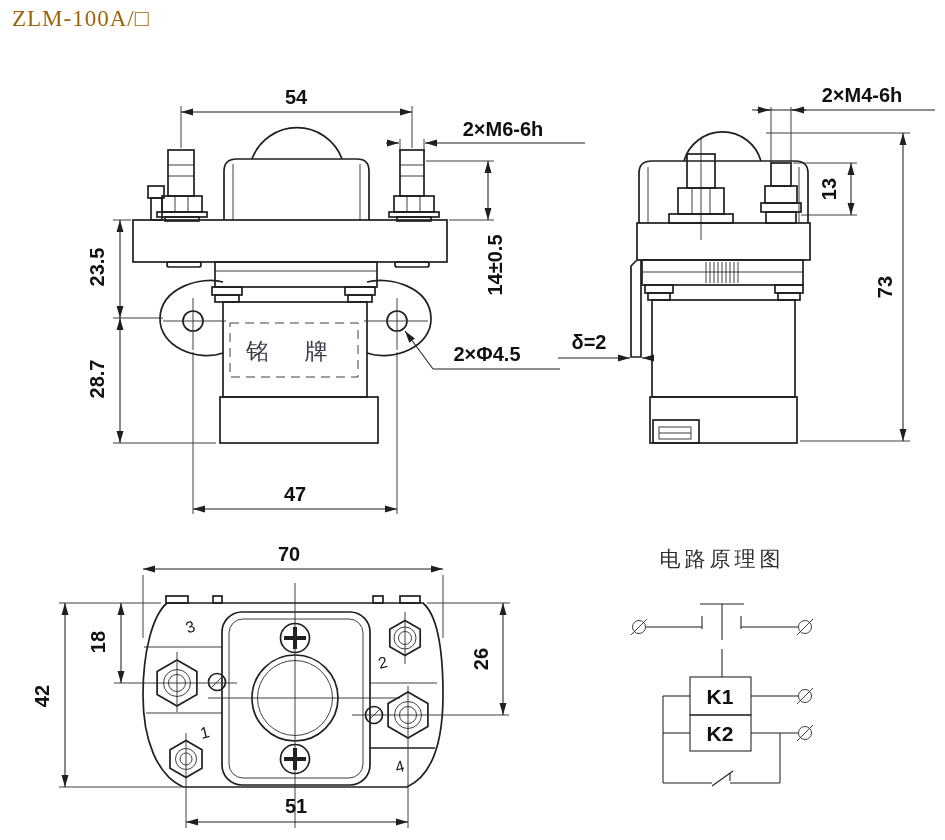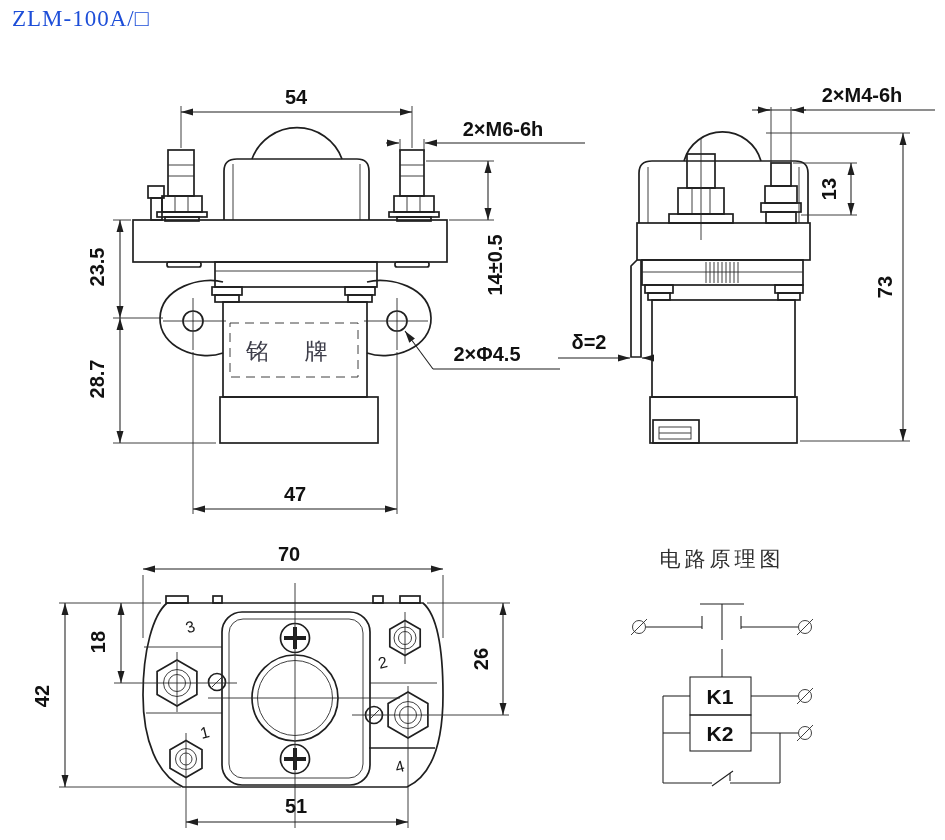--- a/index.html
+++ b/index.html
@@ -1,19 +1,19 @@
 <!DOCTYPE html>
 <html><head>
 <meta charset="utf-8">
 <style>
   html,body{margin:0;padding:0;background:#ffffff;}
   .sheet{position:relative;width:945px;height:840px;background:#fff;overflow:hidden;
          font-family:"Liberation Sans",sans-serif;}
   .doc-title{position:absolute;left:12px;top:6px;font-family:"Liberation Serif",serif;
-             font-size:23px;color:#1d4ed8;letter-spacing:1px;}
+             font-size:23px;color:#a16207;letter-spacing:1px;}
   svg{position:absolute;left:0;top:0;}
   .o{fill:none;stroke:#1f1f1f;stroke-width:1.7;}
   .t{fill:none;stroke:#2a2a2a;stroke-width:0.9;}
   .d{fill:none;stroke:#1f1f1f;stroke-width:1.05;}
   .dash{stroke-dasharray:9 6;}
   .dt{font:bold 20px "Liberation Sans",sans-serif;fill:#111;}
   .tn{font:16px "Liberation Sans",sans-serif;fill:#1a1a1a;}
   .cnp{font:23px "Liberation Serif",serif;fill:#3d3d49;letter-spacing:15px;}
   .cnt{font:21px "Liberation Serif",serif;fill:#2e2e2e;letter-spacing:4px;}
   .kt{font:bold 21px "Liberation Sans",sans-serif;fill:#111;}

